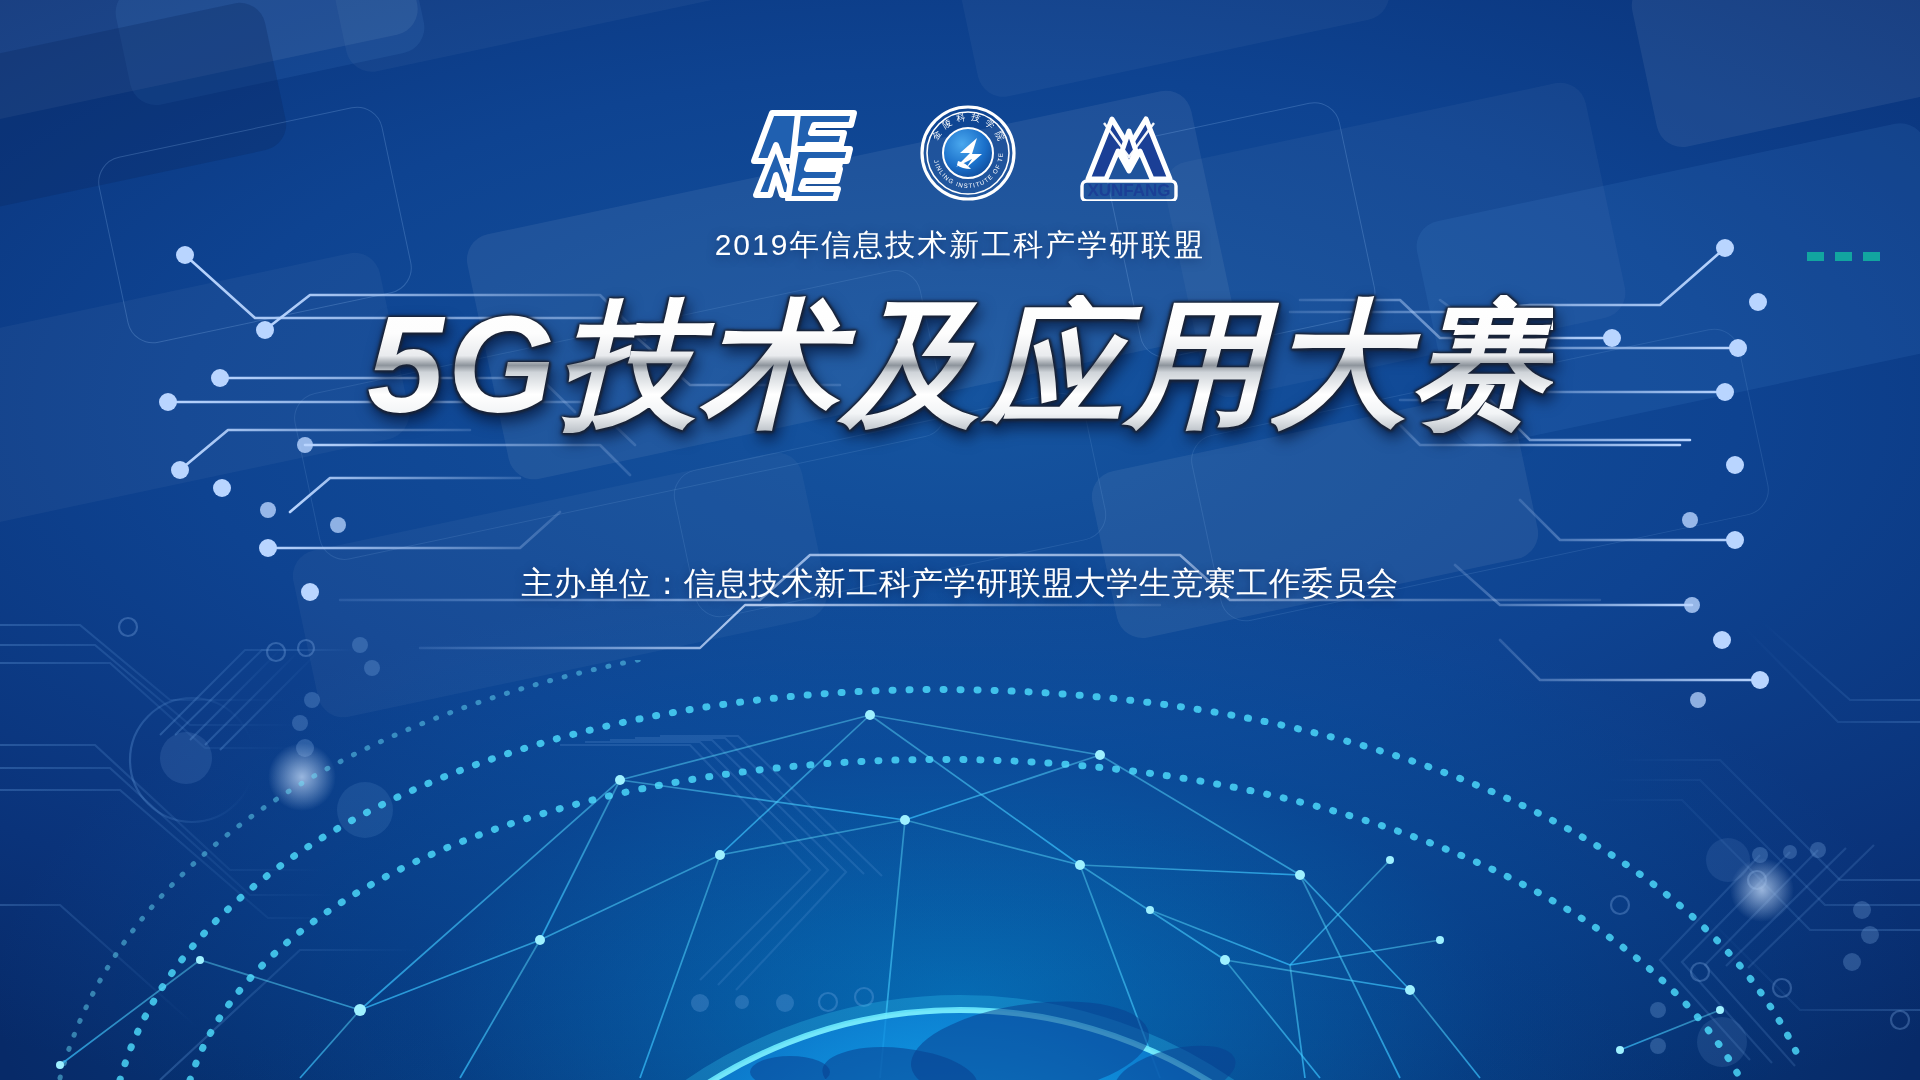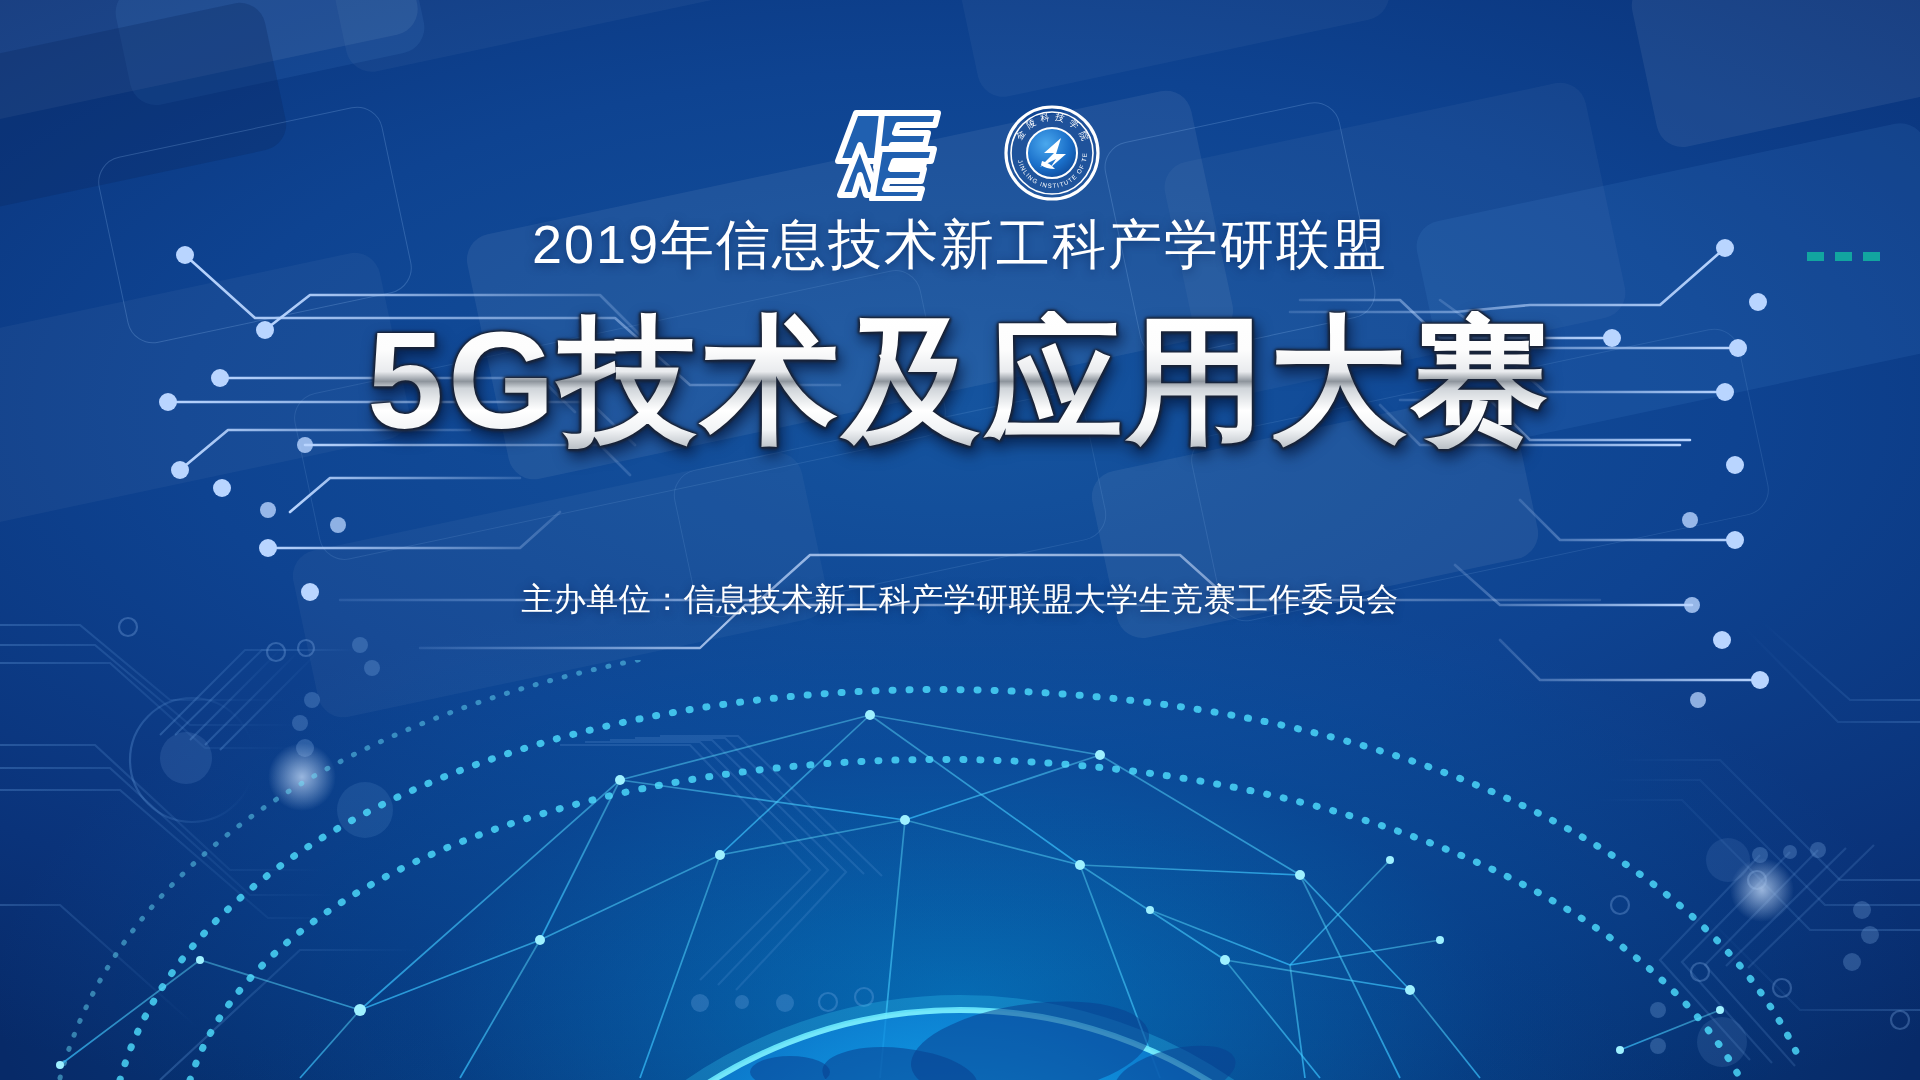--- a/index.html
+++ b/index.html
@@ -53,23 +53,23 @@
 
   .logos {
     margin-top:103px;
     height:100px;
     display:flex; align-items:center; justify-content:center;
     gap:58px;
   }
   .logo { height:96px; display:flex; align-items:center; }
 
   .subtitle {
-    margin-top:6px;
+    margin-top:22px;
     color:#ffffff;
-    font-size:54px;
+    font-size:30px;
     letter-spacing:2px;
     font-weight:400;
     text-shadow:0 2px 10px rgba(0,30,80,.55);
     white-space:nowrap;
   }
 
   .title-wrap {
     margin-top:18px;
     height:160px;
     display:flex; align-items:center; justify-content:center;
@@ -88,20 +88,21 @@
     -webkit-background-clip:text;
     background-clip:text;
     color:transparent;
     -webkit-text-fill-color:transparent;
     filter:
       drop-shadow(0 0 1px rgba(25,35,55,.95))
       drop-shadow(1px 0 1px rgba(25,35,55,.9))
       drop-shadow(-1px 0 1px rgba(25,35,55,.9))
       drop-shadow(0 1px 1px rgba(25,35,55,.9))
       drop-shadow(3px 7px 7px rgba(3,20,55,.70));
+    font-style: italic;
   }
   .title-shadow {
     position:absolute; left:0; right:0; top:0; bottom:0;
     display:flex; align-items:center; justify-content:center;
     font-size:138px; font-weight:bold; letter-spacing:4px;
     white-space:nowrap; line-height:1;
     color:#0a2f6d; opacity:.55;
     transform:translate(5px,9px);
     z-index:-1; filter:blur(3px);
   }
@@ -483,20 +484,33 @@
           <text font-size="6.2" fill="#ffffff" font-family="'Liberation Sans',sans-serif" letter-spacing="1.1">
             <textPath href="#arcBot" startOffset="7%">JINLING INSTITUTE OF TECHNOLOGY</textPath>
           </text>
           <g fill="#ffffff">
             <path d="M57 33 L40 48 L50 48 L36 62 L52 54 L46 63 L62 49 L52 49 Z"></path>
             <path d="M38 56 q8 2 13 8 q-9 0 -14 -4 Z"></path>
           </g>
         </svg>
       </div>
 
+      <div class="logo">
+        <svg width="110" height="96" viewBox="0 0 110 96">
+          <g stroke="#ffffff" stroke-width="5" stroke-linejoin="round" fill="#1b3f96">
+            <path d="M14 74 L38 14 L55 42 L72 14 L96 74 L78 74 L66 46 L55 66 L44 46 L32 74 Z"></path>
+            <path d="M55 26 L62 46 L55 60 L48 46 Z"></path>
+          </g>
+          <g stroke="#ffffff" stroke-width="2.4" fill="none" opacity=".95">
+            <path d="M30 18 L55 52 L80 18"></path>
+          </g>
+          <rect x="8" y="76" width="94" height="20" rx="5" fill="none" stroke="#ffffff" stroke-width="3.4"></rect>
+          <text x="55" y="91" text-anchor="middle" font-size="17" font-weight="bold" fill="#1b3f96" font-family="'Liberation Sans',sans-serif">XUNFANG</text>
+        </svg>
+      </div>
     </div>
 
     <div class="subtitle">2019年信息技术新工科产学研联盟</div>
 
     <div class="title-wrap">
       <div class="title-shadow">5G技术及应用大赛</div>
       <div class="title">5G技术及应用大赛</div>
     </div>
 
     <div class="orgs">

